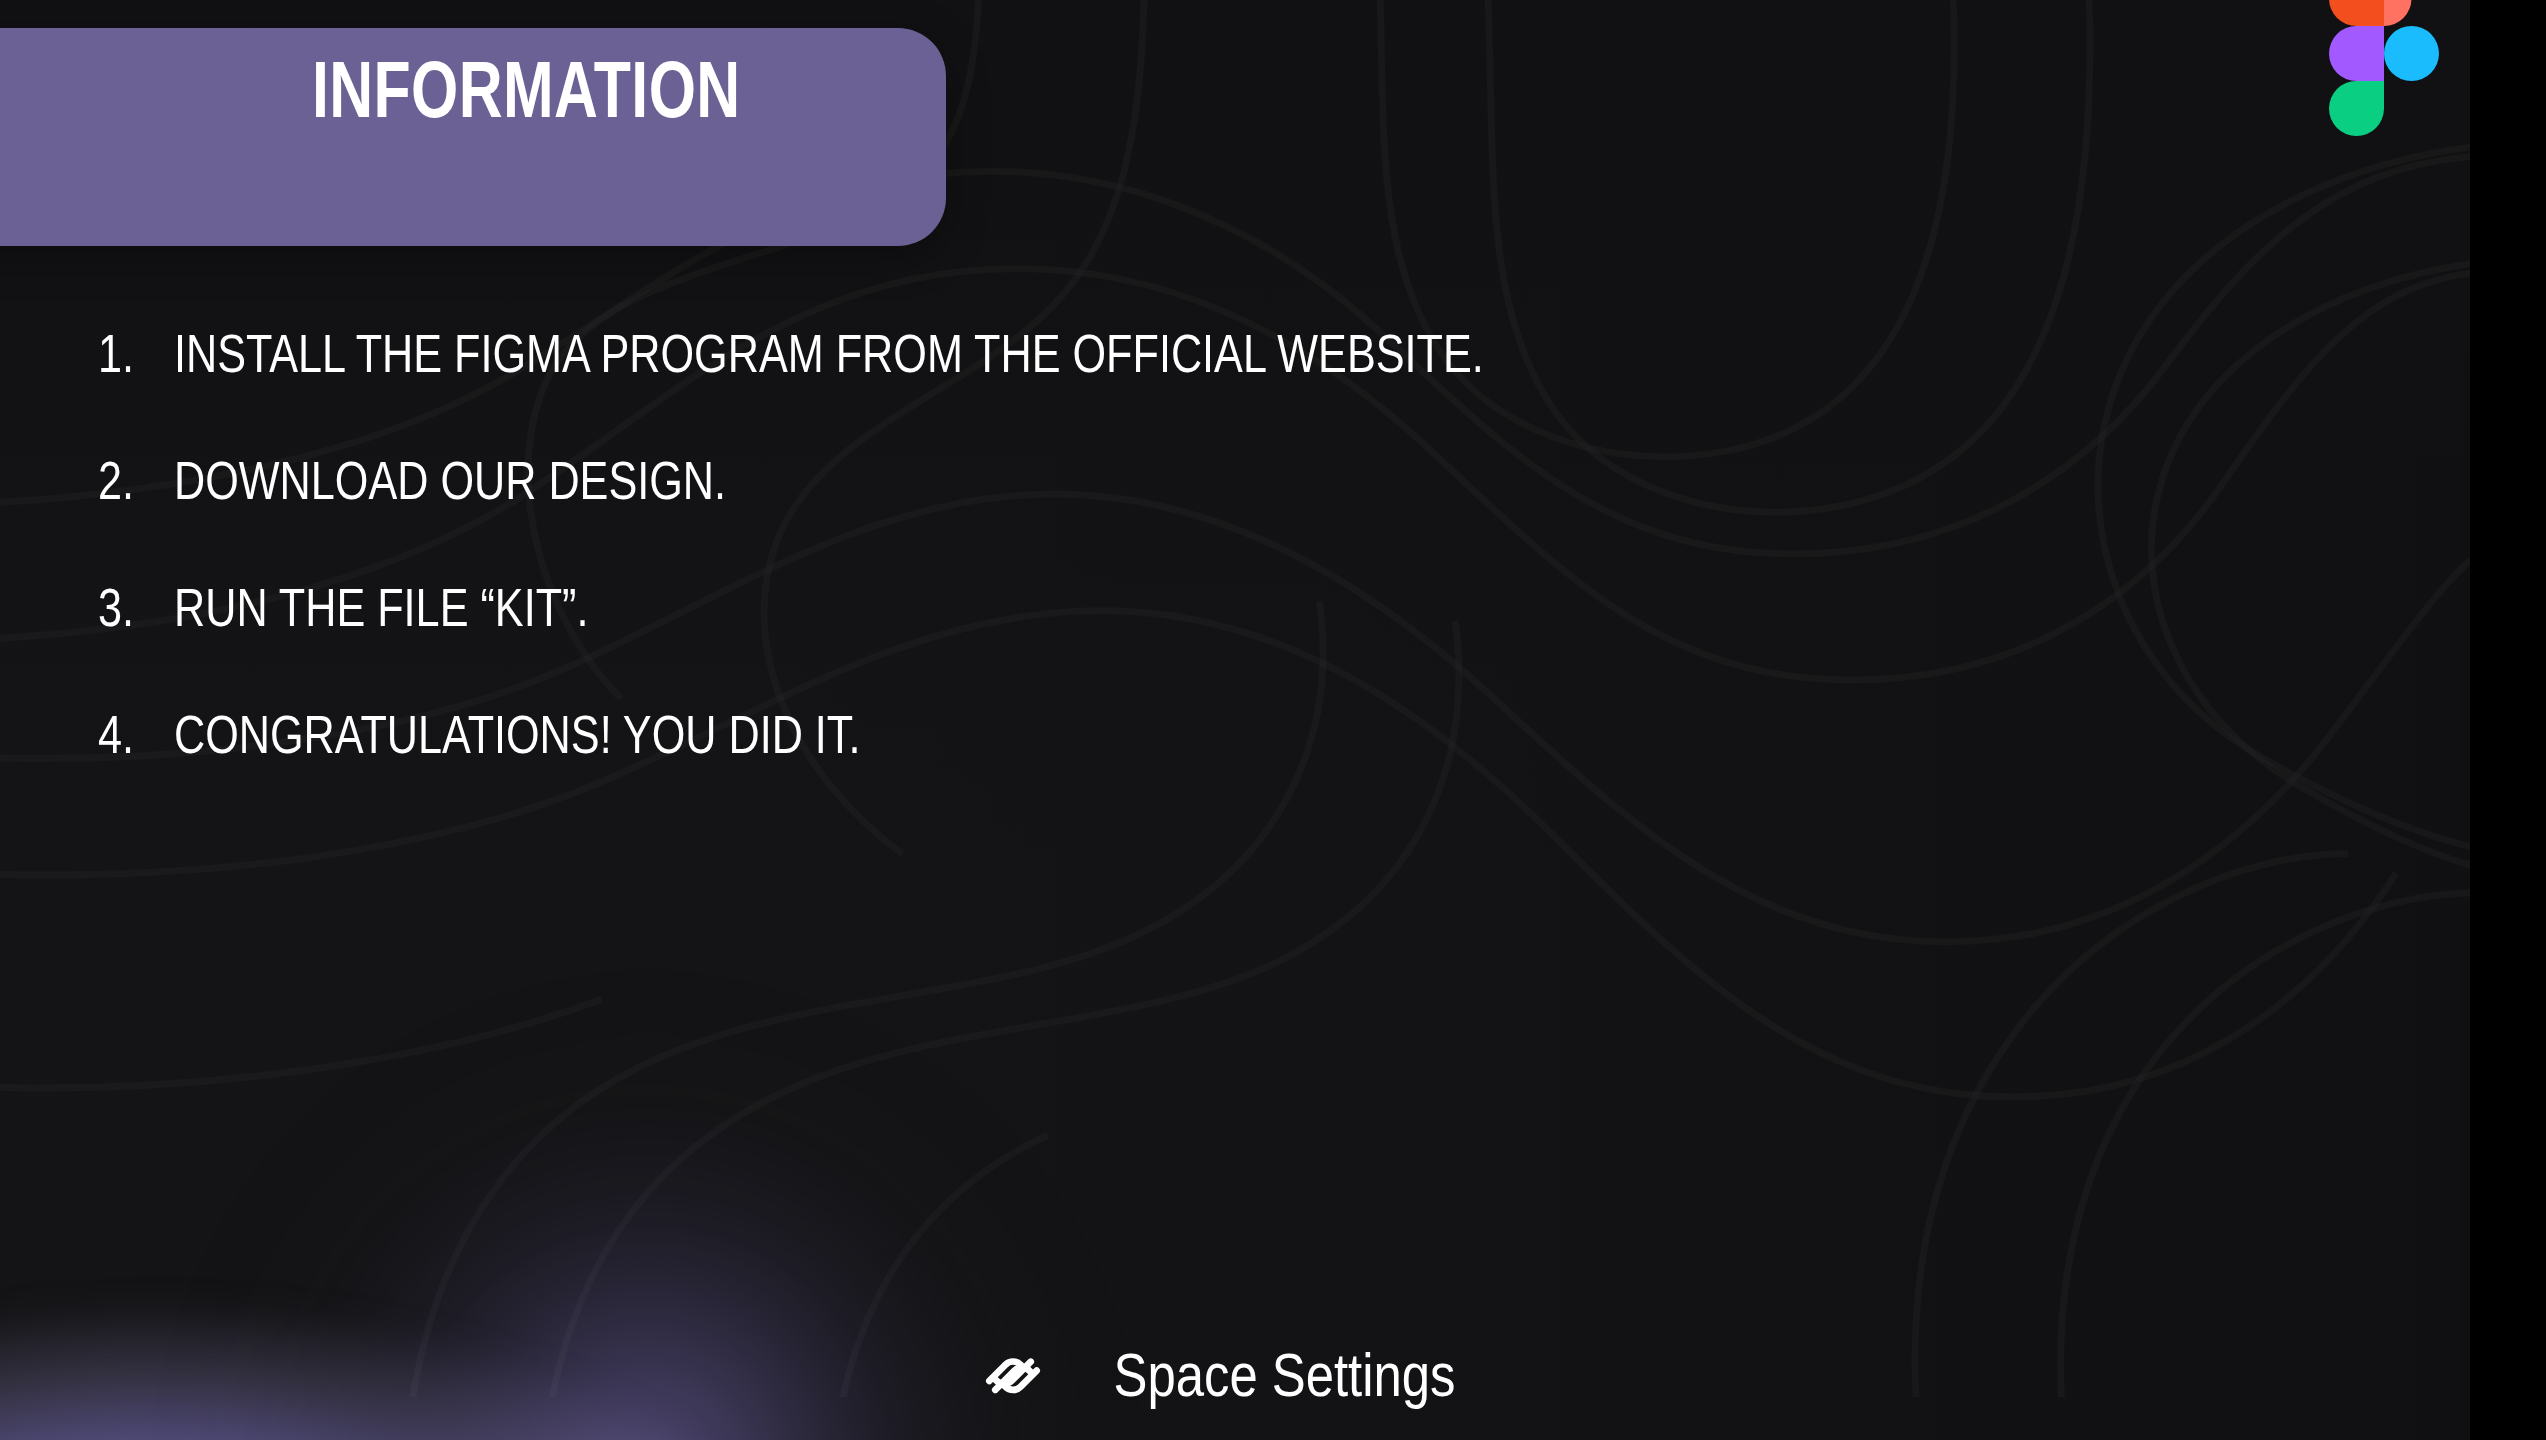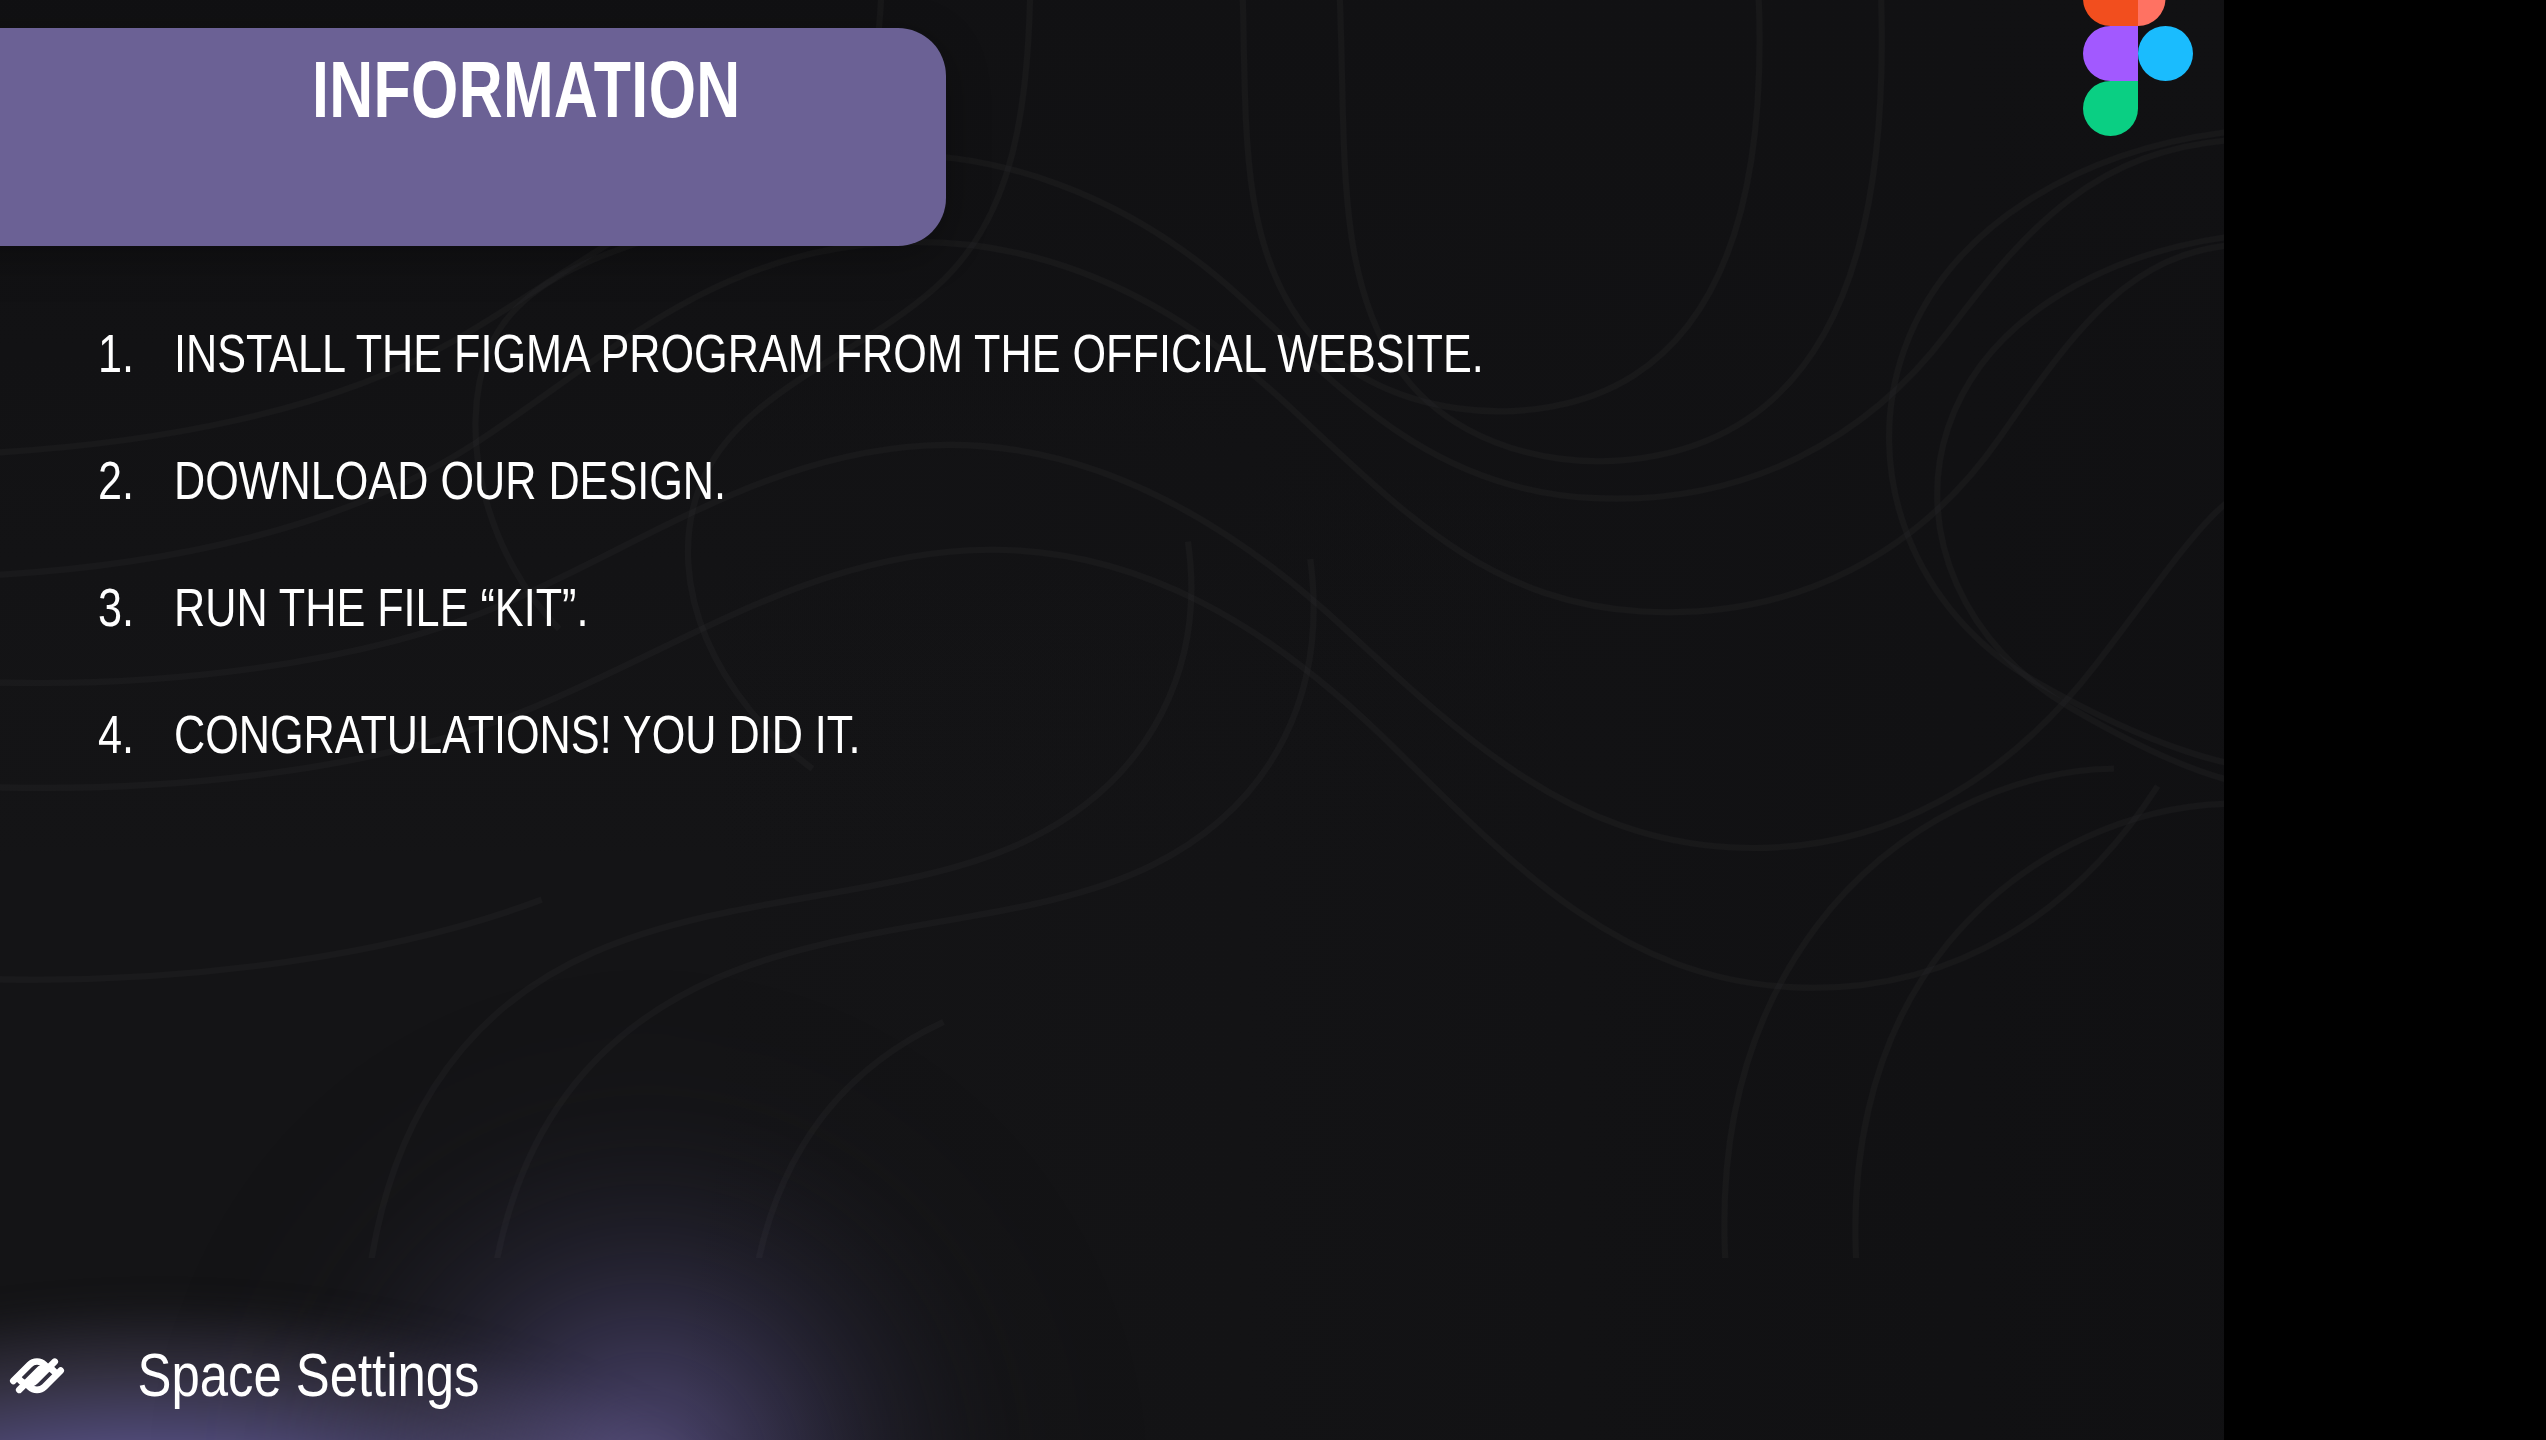--- a/index.html
+++ b/index.html
@@ -2,21 +2,21 @@
 <html><head>
 <meta charset="utf-8">
 <style>
   html, body {
     margin: 0;
     padding: 0;
     background: #000;
   }
   #slide {
     position: relative;
-    width: 2224px;
+    width: 2470px;
     height: 1440px;
     overflow: hidden;
     background: #141417;
     font-family: "Liberation Sans", sans-serif;
     -webkit-font-smoothing: antialiased;
   }
 
   
   .bg-base {
     position: absolute;
@@ -139,20 +139,21 @@
   }
 
   
   .footer {
     position: absolute;
     left: 0;
     right: 0;
     bottom: 28px;
     display: flex;
     align-items: center;
+    justify-content: center;
     gap: 26px;
     margin-top: 20px;
   }
   .footer-logo { width: 74px; height: 74px; display: block; }
   .footer-text {
     font-size: 62px;
     line-height: 1;
     color: #ffffff;
     transform: scaleX(0.82);
     transform-origin: center;

